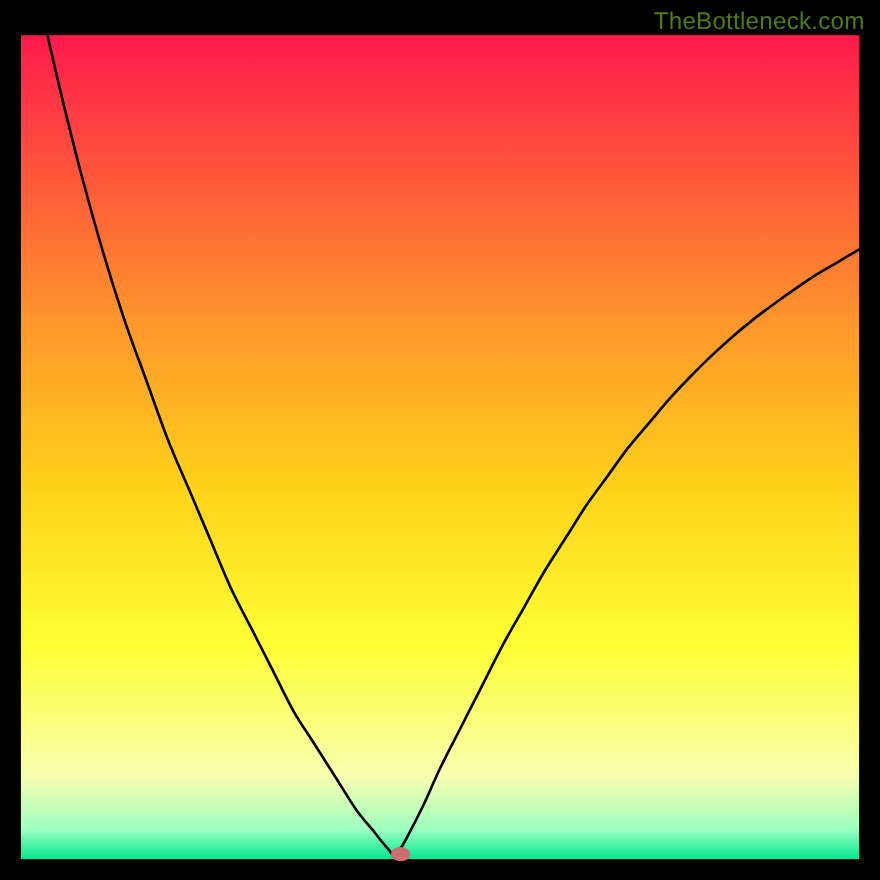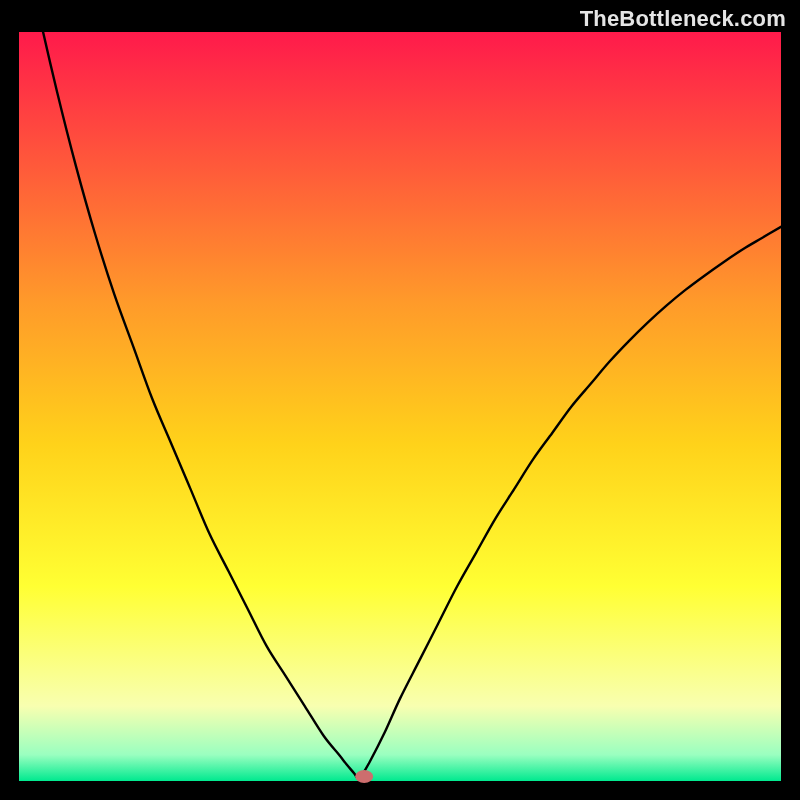--- a/index.html
+++ b/index.html
@@ -14,23 +14,23 @@
   .frame {
     position: relative;
     width: 800px;
     height: 800px;
     background: #000;
   }
   .watermark {
     position: absolute;
     top: 6px;
     right: 14px;
-    color: #e5e5e5;
+    color: #4d7c0f;
     font-size: 22px;
-    font-weight: 700;
+    font-weight: 400;
     letter-spacing: 0.2px;
     z-index: 20;
     user-select: none;
     text-align: center;
   }
   svg.plot {
     position: absolute;
     left: 0;
     top: 0;
     width: 800px;

